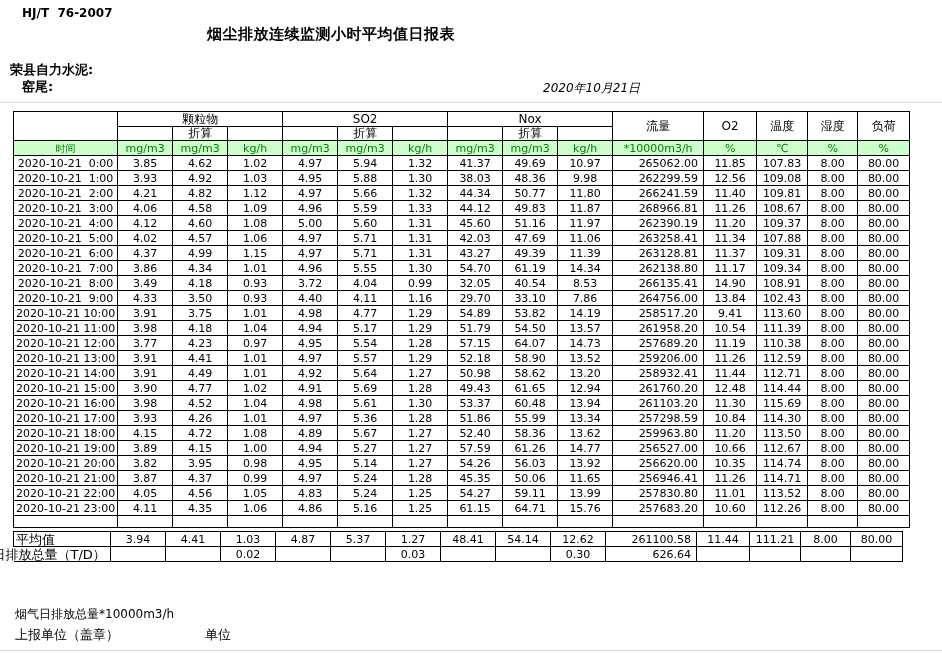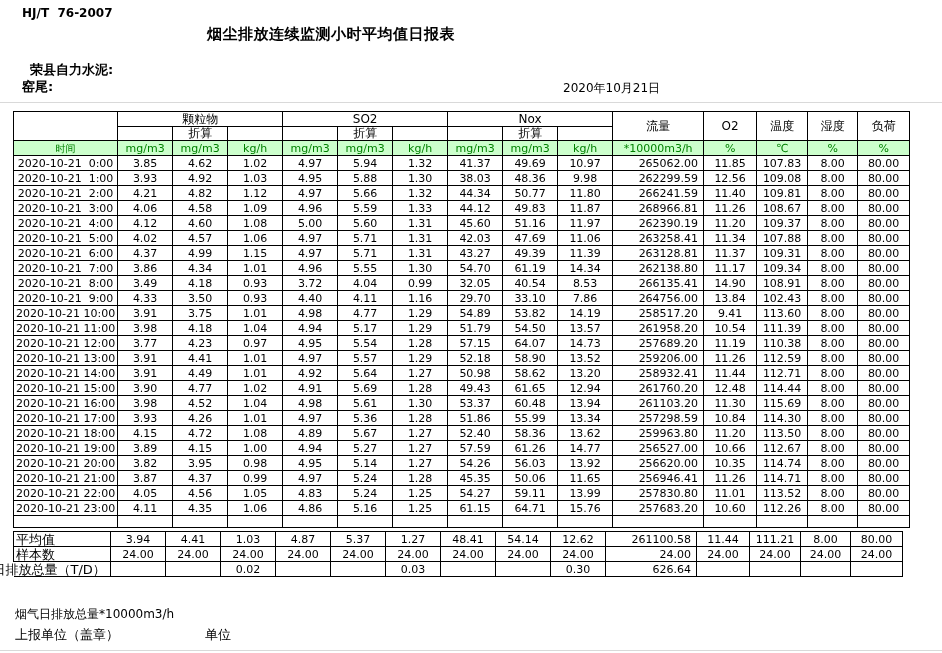--- a/index.html
+++ b/index.html
@@ -3,23 +3,23 @@
 <meta charset="utf-8">
 <style>
   * { margin:0; padding:0; box-sizing:border-box; }
   html,body { background:#fff; }
   body {
     position:relative; width:942px; height:653px; overflow:hidden;
     font-family:"DejaVu Sans","Liberation Sans",sans-serif; color:#000;
   }
   .doc-code { position:absolute; left:22px; top:6px; font-size:12px; font-weight:bold; white-space:pre; }
   .title    { position:absolute; left:207px; top:25px; font-size:15px; font-weight:bold; letter-spacing:0.5px; }
-  .company  { position:absolute; left:30px; top:61px; font-size:13px; font-weight:bold; }
+  .company  { position:absolute; left:10px; top:61px; font-size:13px; font-weight:bold; }
   .location { position:absolute; left:22px; top:78px; font-size:13px; font-weight:bold; }
-  .date     { position:absolute; left:563px; top:80px; font-size:12px; }
+  .date     { position:absolute; left:543px; top:80px; font-size:12px;font-style:italic; }
   .rule-top    { position:absolute; left:0; top:102px; width:942px; height:0; border-top:1px solid #d9d9d9; }
   .rule-bottom { position:absolute; left:0; top:650px; width:942px; height:0; border-top:1px solid #d9d9d9; }
 
   .tables { position:absolute; left:13px; top:111px; }
   table { border-collapse:collapse; table-layout:fixed; }
   td {
     border:1px solid #000; font-size:11px; height:15px; line-height:13px;
     text-align:center; padding:0 2px; white-space:pre; overflow:hidden;
   }
   tr.grp-row td { height:15px; font-size:12px; }
@@ -568,37 +568,20 @@
           <td class="num">48.41</td>
           <td class="num">54.14</td>
           <td class="num">12.62</td>
           <td class="flow">261100.58</td>
           <td class="num">11.44</td>
           <td class="num">111.21</td>
           <td class="num">8.00</td>
           <td class="num">80.00</td>
         </tr>
         <tr>
-          <td class="lbl">样本数</td>
-          <td class="num">24.00</td>
-          <td class="num">24.00</td>
-          <td class="num">24.00</td>
-          <td class="num">24.00</td>
-          <td class="num">24.00</td>
-          <td class="num">24.00</td>
-          <td class="num">24.00</td>
-          <td class="num">24.00</td>
-          <td class="num">24.00</td>
-          <td class="flow">24.00</td>
-          <td class="num">24.00</td>
-          <td class="num">24.00</td>
-          <td class="num">24.00</td>
-          <td class="num">24.00</td>
-        </tr>
-        <tr>
           <td class="total-lbl">日排放总量（T/D）</td>
           <td class="num"></td>
           <td class="num"></td>
           <td class="num">0.02</td>
           <td class="num"></td>
           <td class="num"></td>
           <td class="num">0.03</td>
           <td class="num"></td>
           <td class="num"></td>
           <td class="num">0.30</td>

